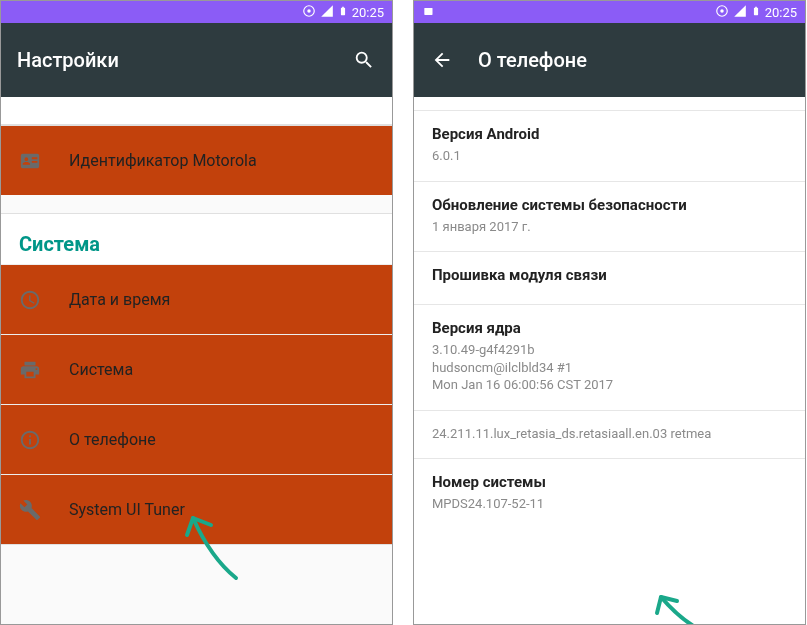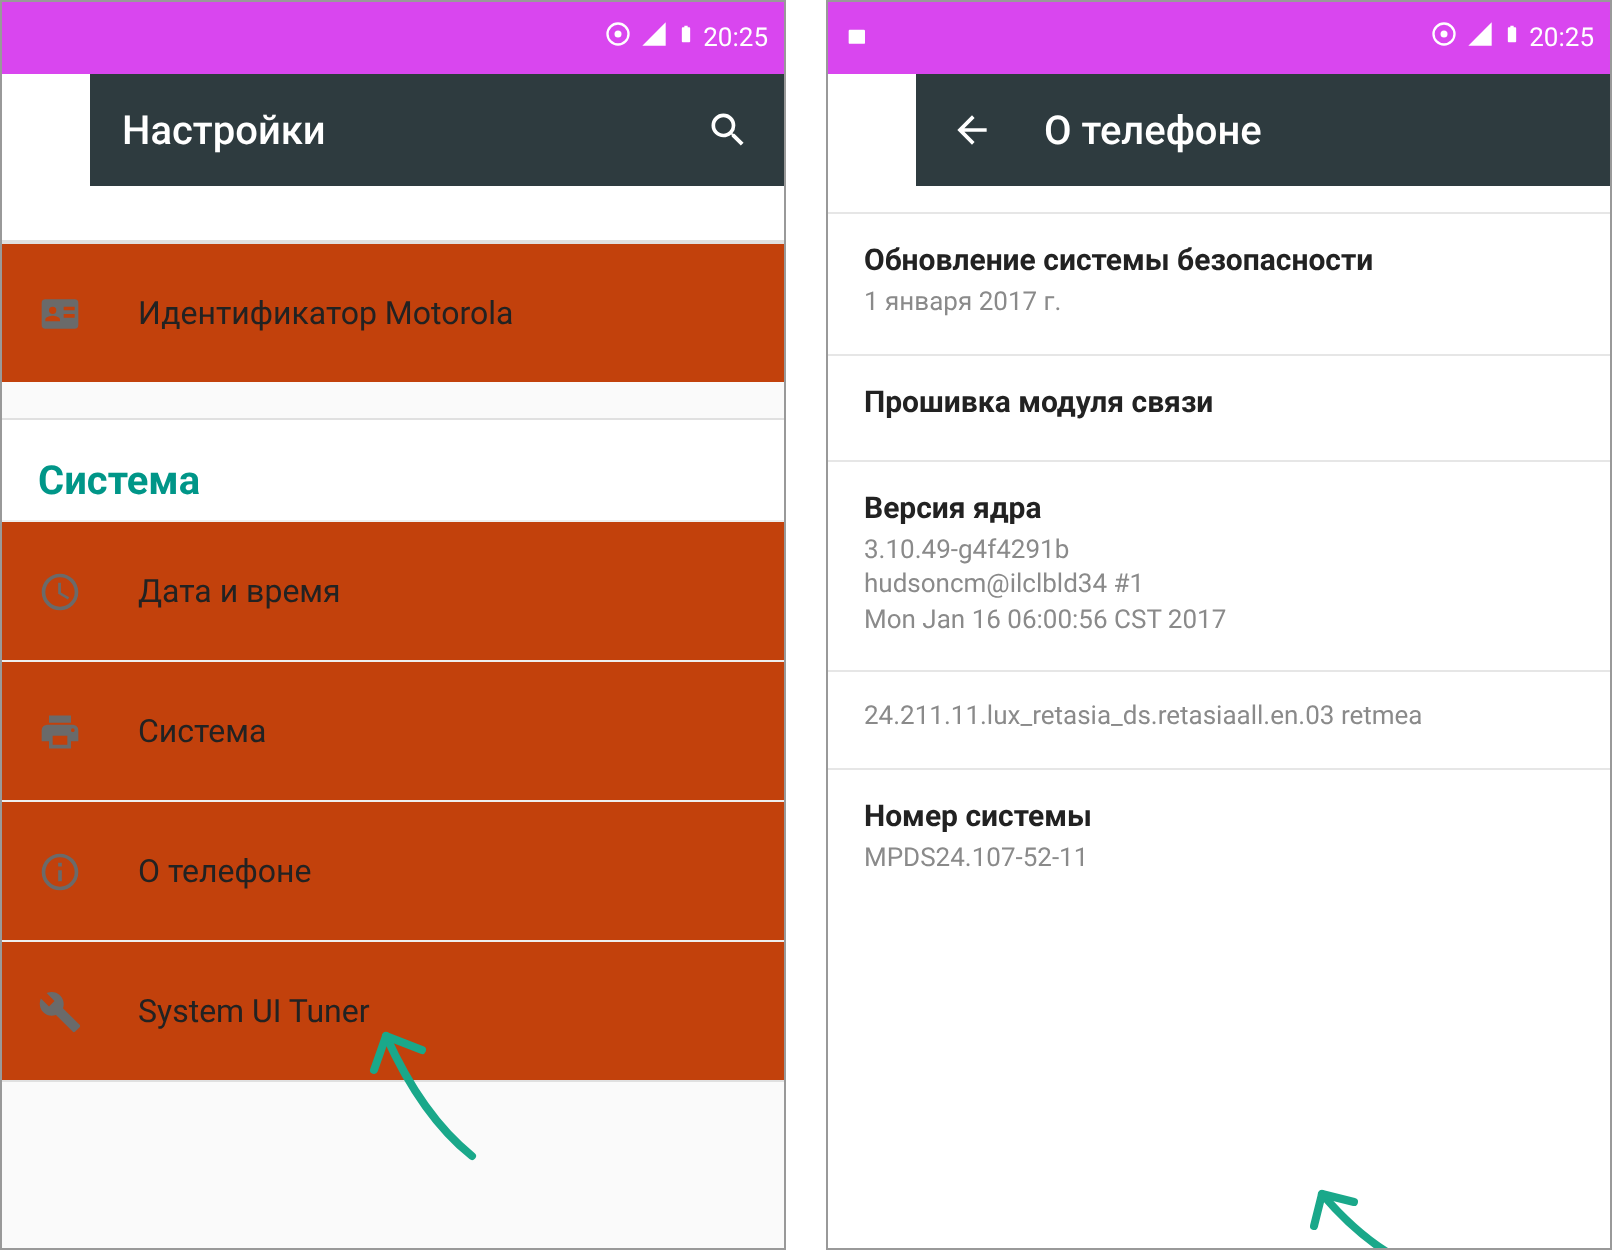--- a/index.html
+++ b/index.html
@@ -17,45 +17,44 @@
       width: 393px;
       height: 625px;
       background: #fff;
       border: 1px solid #999;
       display: flex;
       flex-direction: column;
       overflow: hidden;
       position: relative;
     }
     .status-bar {
-      height: 36px;
-      background: #d946ef;
+      height: 22px;
+      background: #8b5cf6;
       color: #fff;
       display: flex;
       align-items: center;
       justify-content: flex-end;
       padding: 0 8px;
       font-size: 13px;
       gap: 4px;
     }
     .status-bar .left-icon {
       margin-right: auto;
       display: flex;
       align-items: center;
     }
     .status-bar svg { fill: #fff; }
     .app-bar {
-      height: 56px;
+      height: 74px;
       background: #2e3b3f;
       color: #fff;
       display: flex;
       align-items: center;
       padding: 0 16px;
       gap: 24px;
-      margin-left: 44px;
     }
     .app-bar-title {
       font-size: 20px;
       font-weight: 500;
       flex: 1;
     }
     .app-bar .icon-btn {
       width: 24px; height: 24px;
       display: flex; align-items: center; justify-content: center;
       cursor: pointer;
@@ -261,20 +260,24 @@
       <svg width="22" height="22" viewBox="0 0 24 24">
           <path d="M20 11H7.83l5.59-5.59L12 4l-8 8 8 8 1.41-1.41L7.83 13H20v-2z"></path>
         </svg>
     </div>
     <div class="app-bar-title">О телефоне</div>
   </div>
 
   <div class="content" style="background:#fff;">
     <div class="partial-top"></div>
 
+    <div class="about-item">
+      <div class="ab-title">Версия Android</div>
+      <div class="ab-value">6.0.1</div>
+    </div>
 
     <div class="about-item">
       <div class="ab-title">Обновление системы безопасности</div>
       <div class="ab-value">1 января 2017 г.</div>
     </div>
 
     <div class="about-item">
       <div class="ab-title">Прошивка модуля связи</div>
     </div>
 

